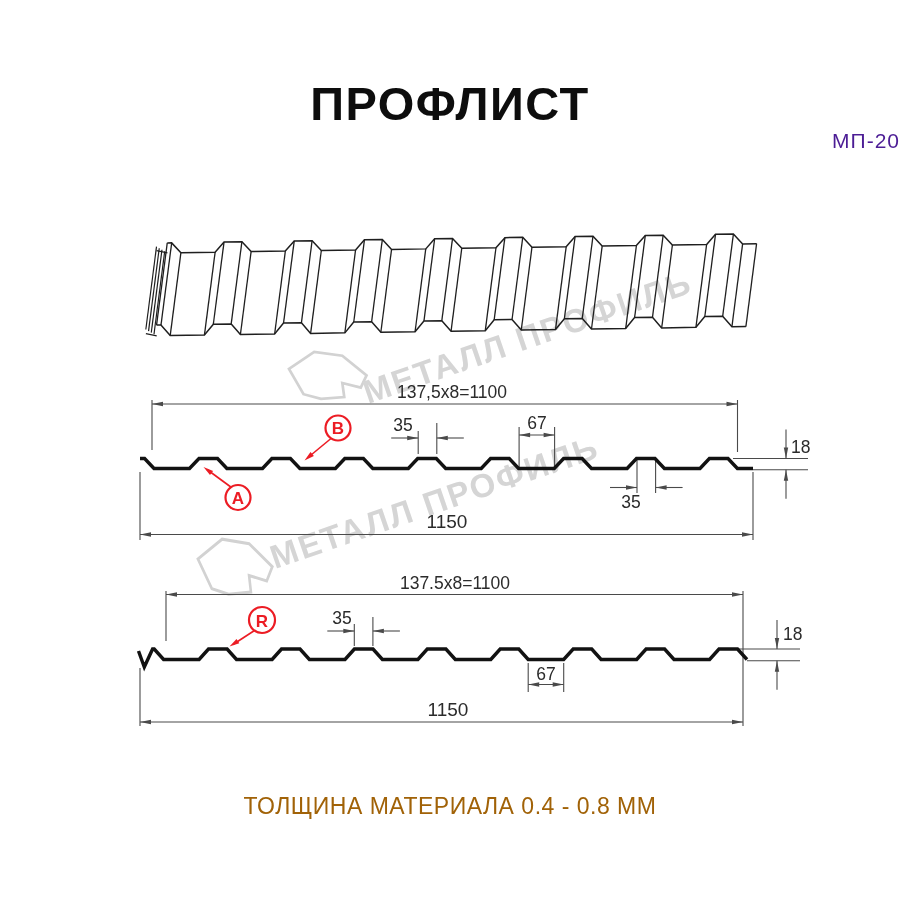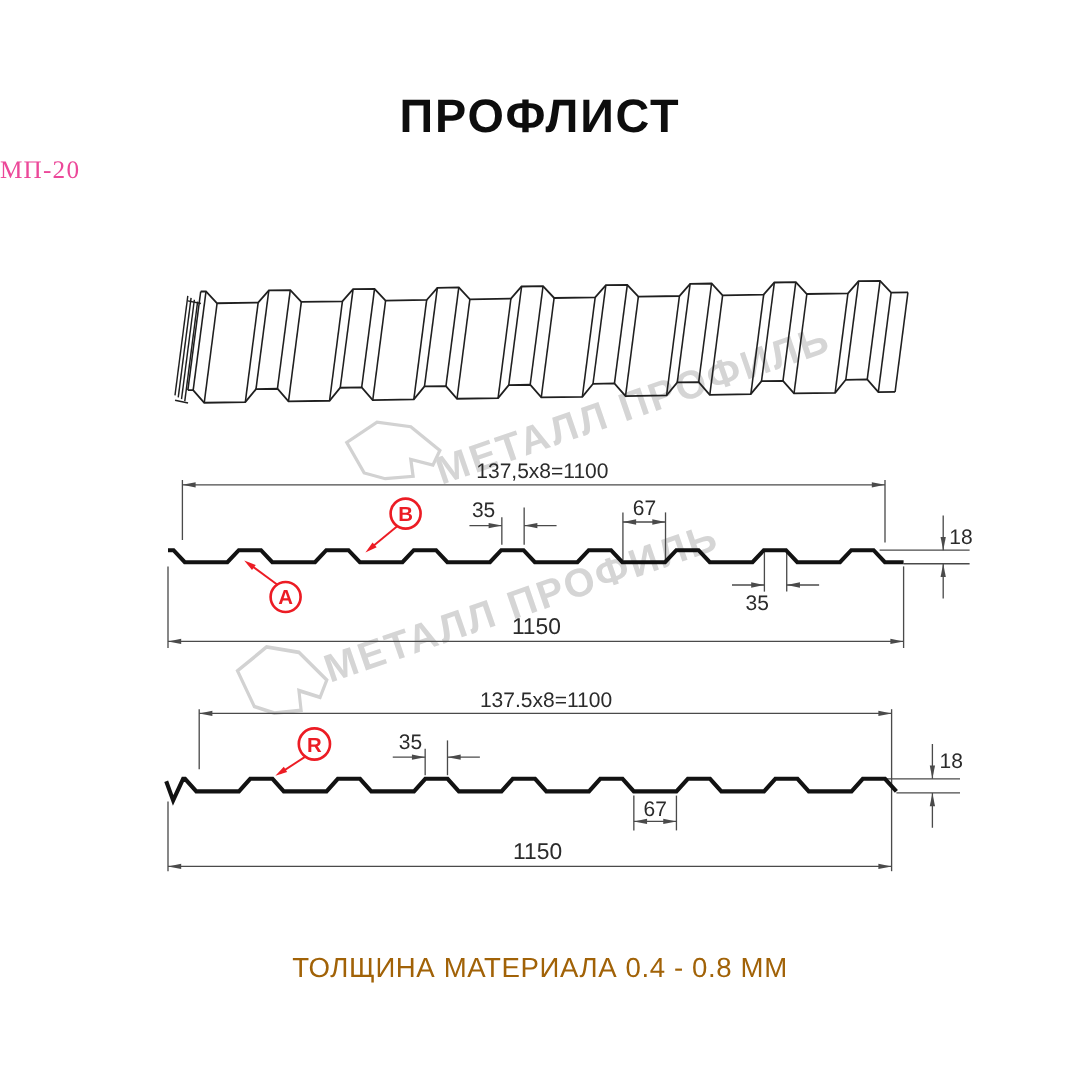--- a/index.html
+++ b/index.html
@@ -1,22 +1,22 @@
 <!DOCTYPE html>
 <html><head>
 <meta charset="utf-8">
 <style>
   html,body{margin:0;padding:0;background:#ffffff;}
   #page{position:relative;width:900px;height:900px;background:#fff;overflow:hidden;
         font-family:"Liberation Sans","DejaVu Sans",sans-serif;}
   .abs{position:absolute;}
-  #title{top:76px;left:0;width:900px;text-align:center;font-size:39px;font-weight:bold;
+  #title{top:76px;left:0;width:900px;text-align:center;font-size:47px;font-weight:bold;
          letter-spacing:1.5px;color:#0d0d0d;}
-  #subtitle{top:129px;left:0;width:900px;text-align:left;font-size:21px;font-weight:normal;
-            letter-spacing:1px;color:#ec4899;font-family:Liberation Serif, serif;}
+  #subtitle{top:129px;left:0;width:900px;text-align:right;font-size:21px;font-weight:normal;
+            letter-spacing:1px;color:#4c1d95;}
   #footer{top:793px;left:0;width:900px;text-align:center;font-size:23px;color:#a16207;
           letter-spacing:0.5px;}
   svg{position:absolute;top:0;left:0;}
   text{font-family:"Liberation Sans","DejaVu Sans",sans-serif;}
   .dimtxt{font-size:17.5px;fill:#2b2b2b;}
   .bigdim{font-size:19px;fill:#2b2b2b;}
   .redltr{font-size:17px;font-weight:bold;}
   .wmtext{font-size:33px;font-weight:bold;letter-spacing:2px;}
 </style>
 </head>

